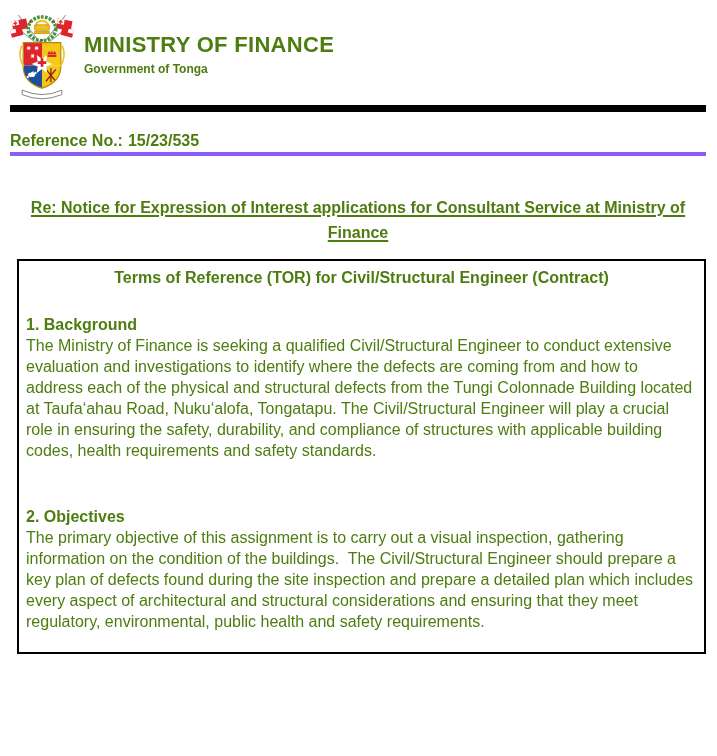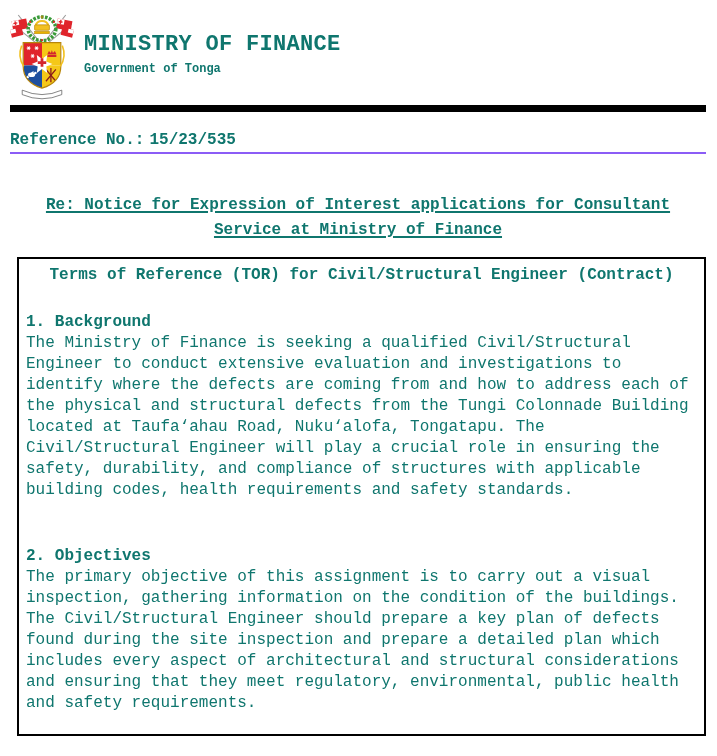--- a/index.html
+++ b/index.html
@@ -4,42 +4,42 @@
 <style>
   html, body { margin: 0; padding: 0; background: #ffffff; }
   .page {
     position: relative;
     width: 717px;
     height: 756px;
     box-sizing: border-box;
     padding: 12px 11px 0 10px;
     overflow: hidden;
     background: #ffffff;
-    font-family: Liberation Mono, monospace;
+    font-family: Liberation Sans, sans-serif;
     font-size: 16px;
-    color: #0f766e;
+    color: #4d7c0f;
     line-height: 21px;
   }
   .letterhead { display: flex; align-items: flex-start; height: 91px; }
   .arms { width: 64px; height: 91px; flex: 0 0 auto; }
   .letterhead-text { margin-left: 10px; padding-top: 21px; }
   .ministry-name { font-size: 22px; font-weight: bold; line-height: 24px; letter-spacing: 0.3px; }
   .government-name { font-size: 12px; font-weight: bold; line-height: 20px; margin-top: 2px; }
   .header-rule { height: 7px; background: #000000; margin-top: 2px; }
 
   .to-line { margin: 22px 0 0 0; }
   .to-line b { margin-right: 9px; }
   .from-line { margin: 22px 0 0 0; }
   .from-line b { margin-right: 5px; }
 
   .ref-line {
     margin-top: 18px;
     display: flex;
     justify-content: space-between;
-    border-bottom: 2px solid #8b5cf6;
+    border-bottom: 4px solid #8b5cf6;
     padding-bottom: 1px;
     font-weight: bold;
     flex-direction: column;
   }
   .ref-left b:first-child, .ref-right b:first-child { margin-right: 5px; }
 
   .subject {
     margin: 39px 0 0 0;
     font-size: 16px;
     font-weight: bold;

